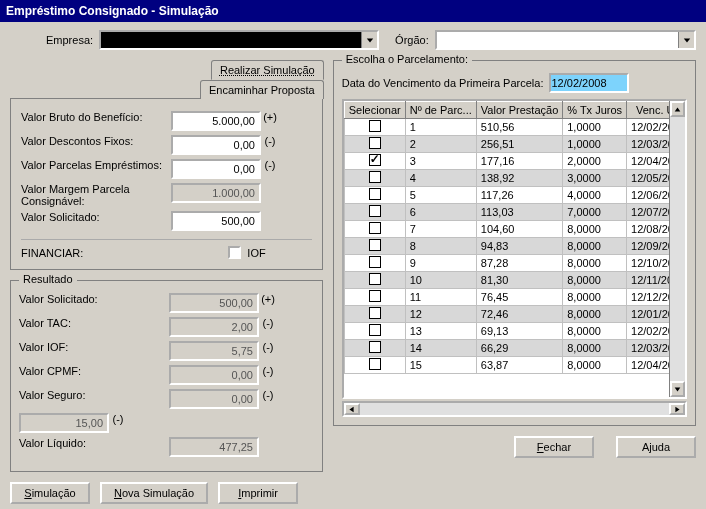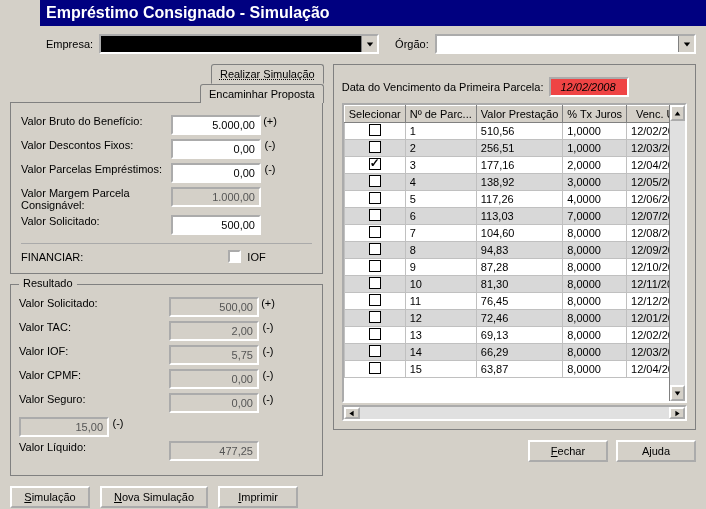--- a/index.html
+++ b/index.html
@@ -1,17 +1,17 @@
 <!DOCTYPE html>
 <html><head>
 <meta charset="utf-8">
 <style>
   * { box-sizing: border-box; font-family: "Tahoma", "MS Sans Serif", sans-serif; font-size: 11px; }
   body { margin: 0; background: #d4d0c8; width: 706px; height: 509px; overflow: hidden; }
-  .titlebar { background: #000080; color: #fff; font-weight: bold; padding: 4px 6px; font-size: 16px; margin-left: 40px; }
+  .titlebar { background: #000080; color: #fff; font-weight: bold; padding: 4px 6px; font-size: 12px; }
   .content { padding: 8px 10px 10px 10px; }
   .row { display: flex; align-items: center; gap: 6px; }
   .toprow { margin-bottom: 10px; padding-left: 36px; }
   .combo { position: relative; display: inline-block; border: 2px inset #fff; background: #fff; height: 20px; }
   .combo .arrow { position: absolute; right: 0; top: 0; width: 16px; height: 100%; background: #d4d0c8; border-left: 1px solid #808080; display:flex; align-items:center; justify-content:center;}
   .combo .arrow svg { width:8px; height:8px; }
   .combo-inner { padding: 2px 20px 2px 4px; }
   .black { background:#000; }
   .panels { display:flex; gap:10px; }
   .leftcol { width: 330px; }
@@ -28,37 +28,37 @@
   .finput { width:90px; border:2px inset #fff; background:#fff; text-align:right; padding:2px 4px; height:20px; }
   .finput.ro { background:#d4d0c8; color:#555; }
   .sign { width:18px; text-align:center; }
   .chkrow { display:flex; align-items:center; gap:6px; margin-top:6px; }
   .chkbox { width:13px; height:13px; border:2px inset #fff; background:#fff; display:inline-block; }
   .btnrow { display:flex; gap:10px; margin-top:10px; }
   .btn { border:2px outset #fff; background:#d4d0c8; padding:3px 12px; min-width:80px; text-align:center; cursor:default; }
   .btn .accel { text-decoration: underline; }
   .rgroup { border:1px solid #808080; padding:8px; position:relative; margin-top:0; }
   .rtitle { position:absolute; top:-8px; left:8px; background:#d4d0c8; padding:0 4px; }
-  .datebox { border:2px inset #fff; background:#ef4444; padding:2px 9px; width:80px; display:inline-block;font-style:italic; }
+  .datebox { border:2px inset #fff; background:#7dd3fc; padding:2px 0; width:80px; display:inline-block; }
   .tablewrap { margin-top:6px; border:2px inset #fff; background:#fff; height:300px; overflow:hidden; position:relative; }
   table { border-collapse:collapse; width:100%; }
   th { background:#d4d0c8; border:1px solid #808080; border-top:1px solid #fff; border-left:1px solid #fff; padding:2px 4px; font-weight:normal; text-align:right; white-space:nowrap; }
   td { border:1px solid #c0c0c0; padding:1px 4px; white-space:nowrap; }
   td.num { text-align:left; }
   td.chk { text-align:center; width:60px; }
   tr.alt td { background:#d8d8d8; }
   .tblchk { width:12px; height:12px; border:1px solid #000; background:#fff; display:inline-block; position:relative; }
   .tblchk.checked::after { content:"✓"; position:absolute; left:0; top:-3px; font-size:12px; font-weight:bold; }
   .vscroll { position:absolute; right:0; top:0; width:16px; height:100%; background:#d4d0c8; border-left:1px solid #808080; }
   .vscroll .sbtn { height:16px; background:#d4d0c8; border:2px outset #fff; display:flex; align-items:center; justify-content:center;}
   .vscroll .track { height:calc(100% - 32px); background:#e0e0e0; }
   .hscroll { height:16px; background:#d4d0c8; border:2px inset #fff; margin-top:2px; position:relative; display:flex; }
   .hscroll .sbtn { width:16px; background:#d4d0c8; border:2px outset #fff; display:flex; align-items:center; justify-content:center;}
   .hscroll .track { flex:1; background:#e0e0e0; }
-  .bottom-btns { display:flex; justify-content:flex-end; gap:8px; margin-top:10px; }
+  .bottom-btns { display:flex; justify-content:flex-end; gap:22px; margin-top:10px; }
   svg.tri { width:7px; height:7px; }
 </style>
 </head>
 <body>
 
 <div class="titlebar">Empréstimo Consignado - Simulação</div>
 
 <div class="content">
 
   <div class="row toprow">
@@ -164,20 +164,21 @@
 
       <div class="btnrow">
         <div class="btn"><span class="accel">S</span><span>imulação</span></div>
         <div class="btn"><span class="accel">N</span>ova Simulação</div>
         <div class="btn"><span class="accel">I</span>mprimir</div>
       </div>
     </div>
 
     <div class="rightcol">
       <div class="rgroup">
+        <span class="rtitle">Escolha o Parcelamento:</span>
         <div class="row" style="margin:4px 0 6px 0;">
           <span>Data do Vencimento da Primeira Parcela:</span>
           <span class="datebox">12/02/2008</span>
         </div>
 
         <div class="tablewrap">
           <table>
             <thead>
               <tr>
                 <th>Selecionar</th>

